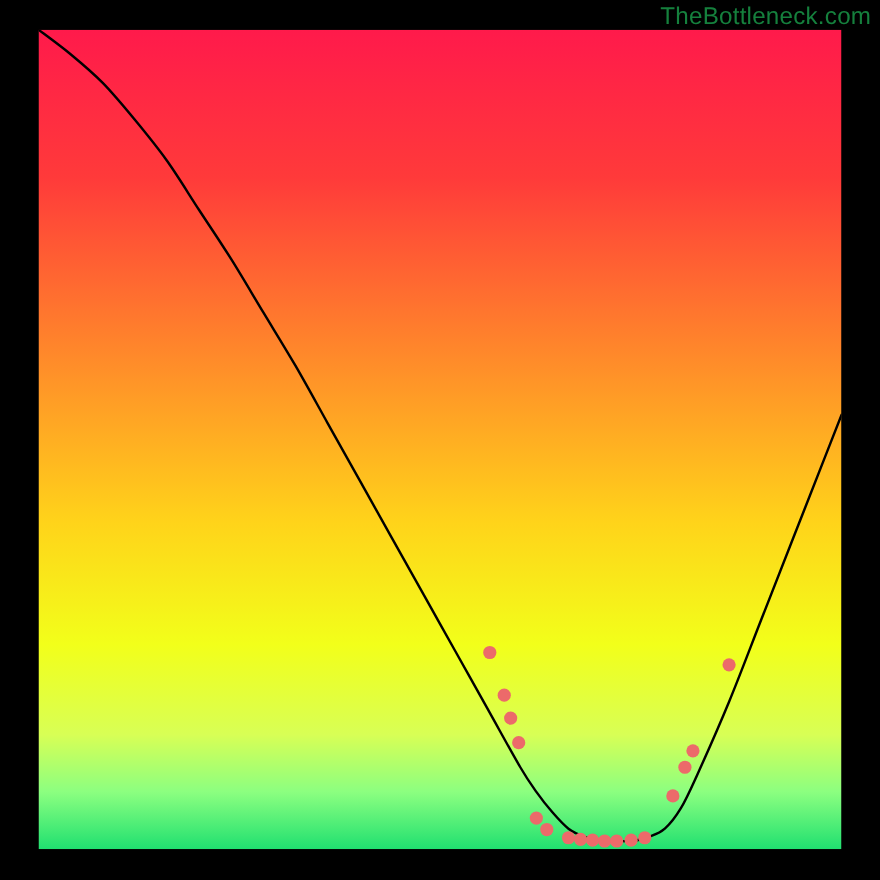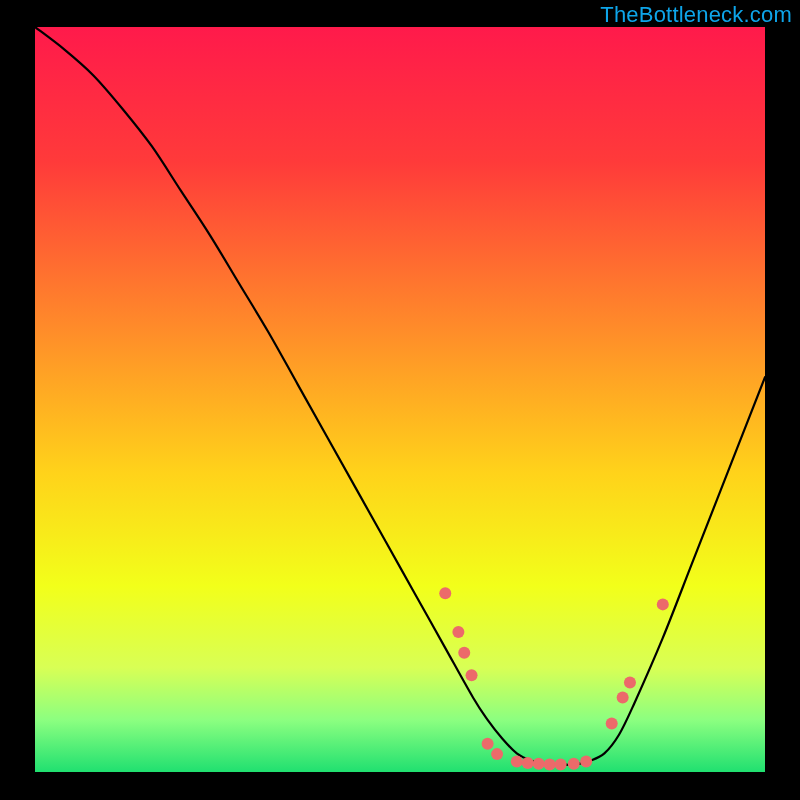--- a/index.html
+++ b/index.html
@@ -14,21 +14,21 @@
   .frame {
     position: relative;
     width: 800px;
     height: 800px;
     background: #000;
   }
   .attribution {
     position: absolute;
     top: 2px;
     right: 8px;
-    color: #0ea5e9;
+    color: #15803d;
     font-size: 22px;
     font-weight: 500;
     letter-spacing: 0.2px;
     z-index: 10;
   }
   .plot {
     position: absolute;
     left: 35px;
     top: 27px;
     width: 730px;

